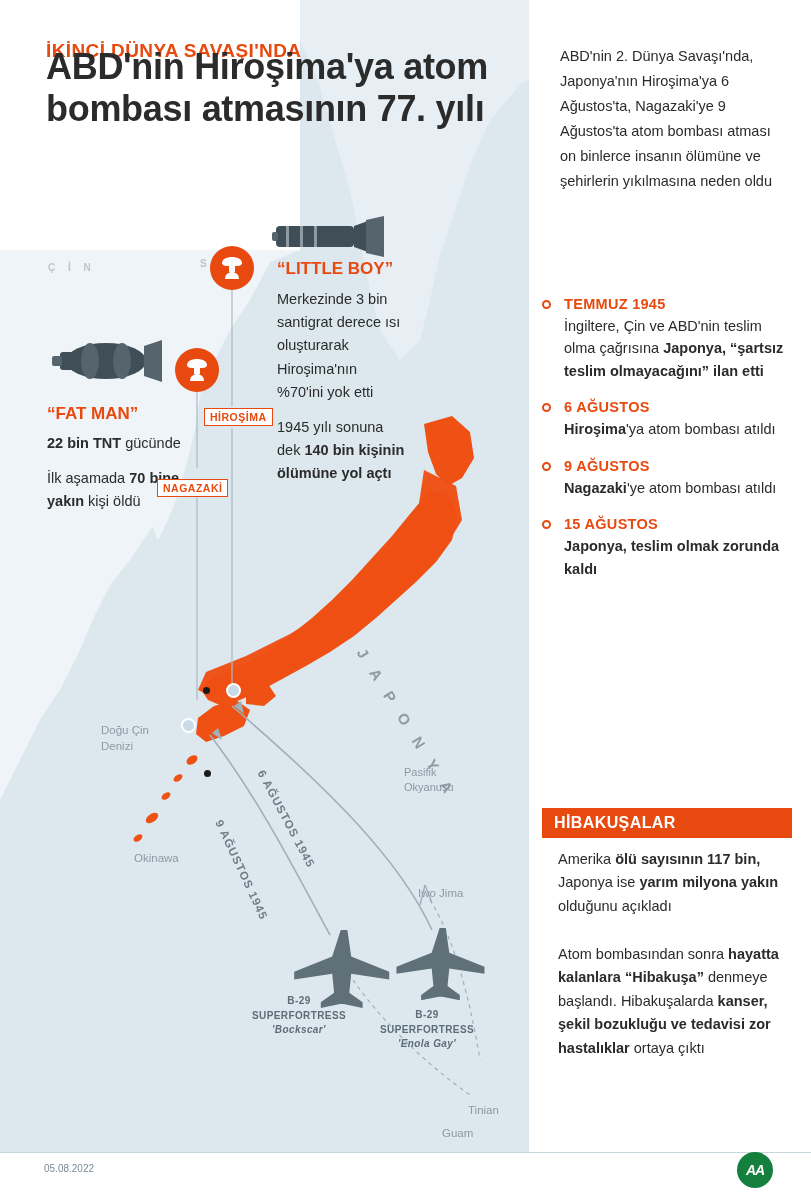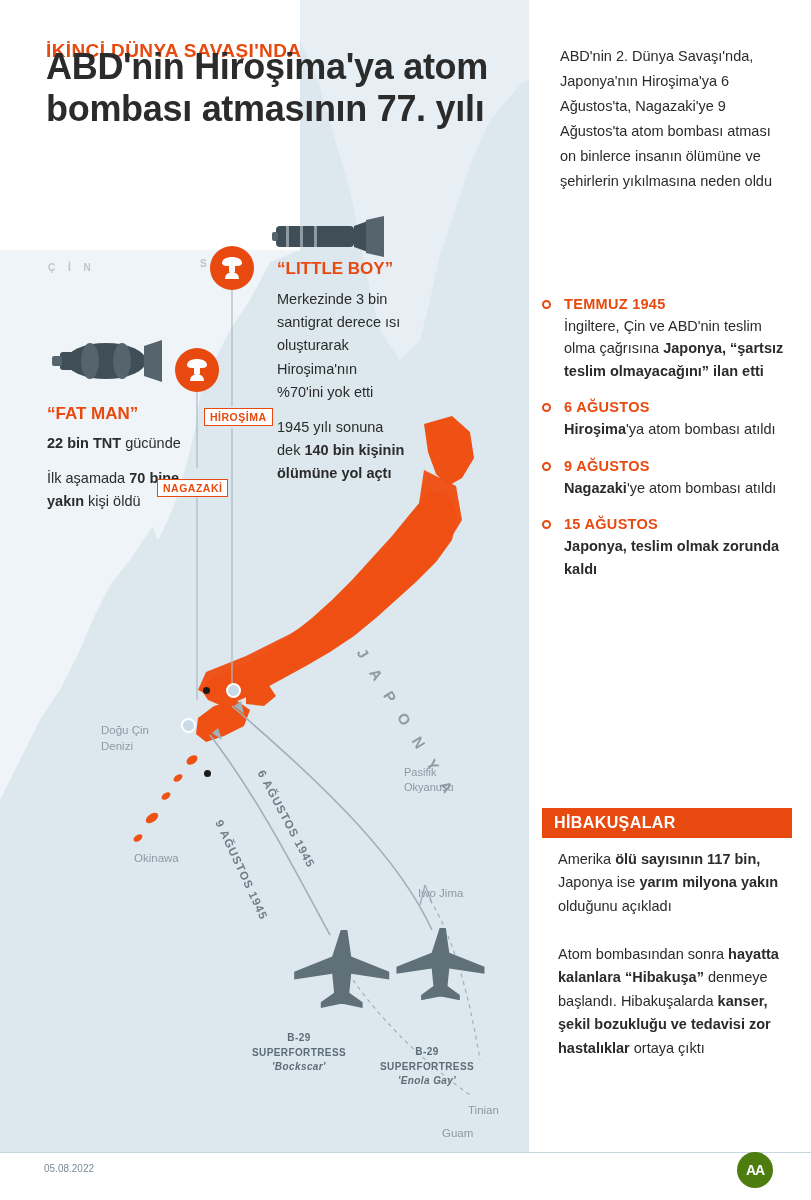--- a/index.html
+++ b/index.html
@@ -127,34 +127,34 @@
     position:absolute; width:15px; height:15px; border-radius:50%;
     border:2.5px solid #ffffff; background:#c9dbe6;
   }
 
   .route-label {
     position:absolute; font-size:11.5px; font-weight:bold; color:#6d7d87; letter-spacing:1px;
   }
 
   .plane-caption {
     position:absolute; text-align:center; font-size:10px; color:#5d6d77; line-height:1.45;
-    font-weight:bold; letter-spacing:.4px;margin-top:37px;
+    font-weight:bold; letter-spacing:.4px;
   }
   .plane-caption .it { font-style:italic; font-weight:bold; }
 
   .footer-date {
     position:absolute; left:44px; top:1163px; font-size:10px; color:#7a8a94;
   }
   .footer-rule {
     position:absolute; left:0; top:1152px; width:811px; height:1px; background:#c9d6de;
   }
   .aa-logo {
     position:absolute; right:38px; top:1152px; width:36px; height:36px; border-radius:50%;
-    background:#4d7c0f; display:flex; align-items:center; justify-content:center;
-    color:#fff; font-size:14px; font-weight:bold; letter-spacing:-1px;
+    background:#15803d; display:flex; align-items:center; justify-content:center;
+    color:#fff; font-size:14px; font-weight:bold; letter-spacing:-1px;font-style:italic;
   }
   .bottom-white { position:absolute; left:0; top:1152px; width:811px; height:48px; background:#fff; }
 </style>
 </head>
 <body>
 
 <div class="page">
 
   <div class="map-layer">
     <div class="sea"></div>

